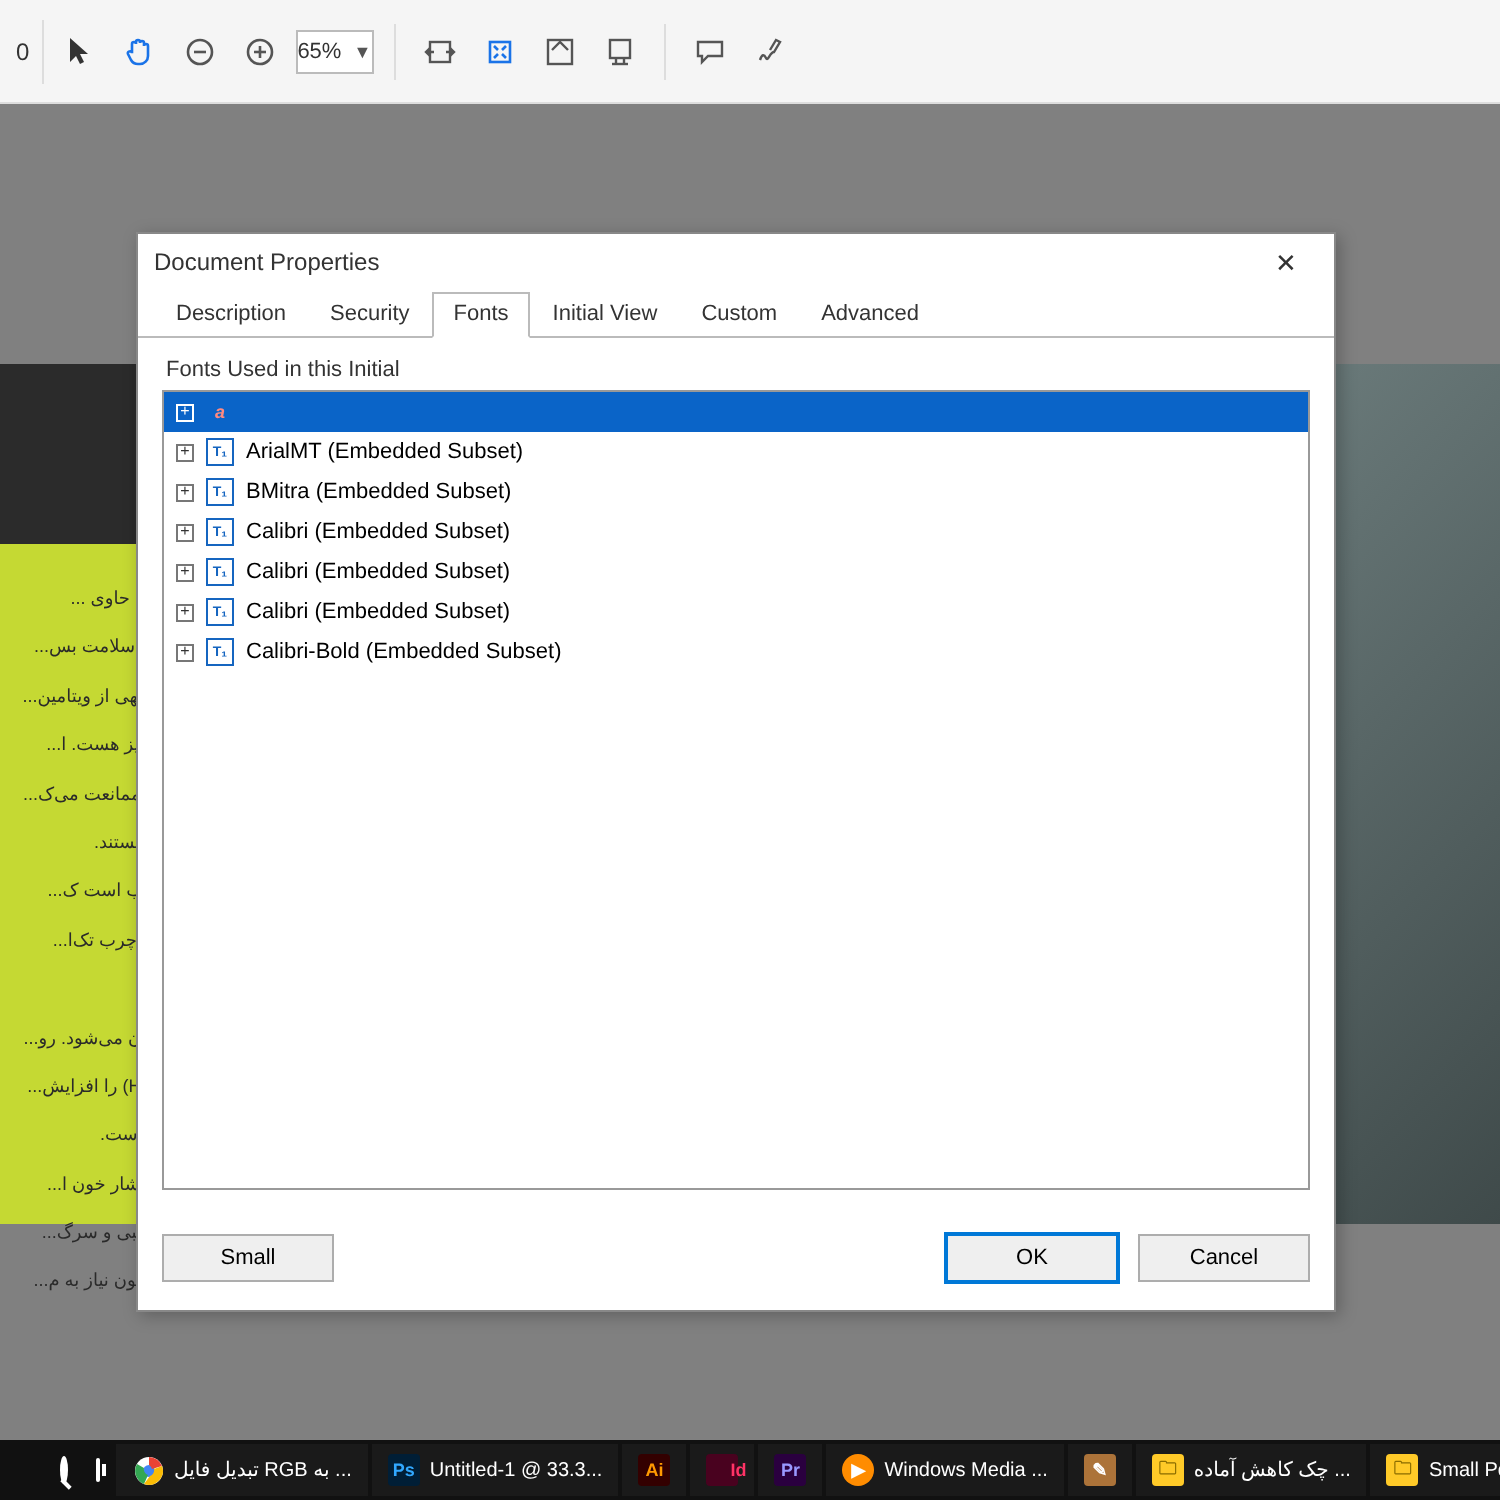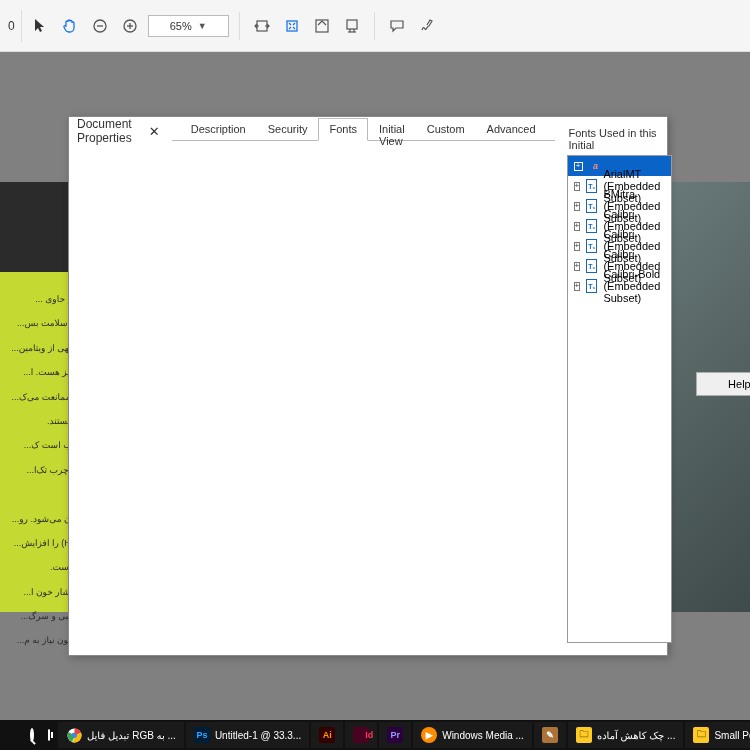--- a/index.html
+++ b/index.html
@@ -14,21 +14,21 @@
   font-size: 12px; color: #333;
 }
 .tb-left-num { padding-right: 6px; border-right: 1px solid #ddd; height: 32px; display:flex; align-items:center;}
 .tb-icon {
   width: 24px; height: 24px; display: flex; align-items: center; justify-content: center;
   color: #555; cursor: pointer; border-radius: 2px;
 }
 .tb-sep { width: 1px; height: 28px; background: #ddd; margin: 0 4px; }
 .zoom-combo {
   display: flex; align-items: center; border: 1px solid #bbb; background: #fff;
-  height: 22px; font-size: 11px; padding: 0 21px; gap: 6px; cursor: default;
+  height: 22px; font-size: 11px; padding: 0 0; gap: 6px; cursor: default;
 }
 .zoom-combo .caret { font-size: 9px; color: #555; }
 .hand-icon { color: #1a73e8; }
 .fit-icon-active { color: #1a73e8; }
 
 
 .doc-bg {
   position: absolute; top: 52px; left: 0; right: 0; bottom: 30px;
   background: #808080;
 }
@@ -46,21 +46,21 @@
   background: linear-gradient(135deg,#6a7a7a,#3f4a4a);
 }
 .bg-text { position:absolute; top:240px; left:2px; width:106px; direction:rtl;
   font-size:9px; color:#2a2a2a; line-height:1.6; }
 .bg-text p { margin-bottom:10px; }
 
 
 .dialog {
   position: absolute; top: 116px; left: 68px; width: 600px; height: 540px;
   background: #fff; border: 1px solid #888; box-shadow: 2px 2px 8px rgba(0,0,0,.25);
-  display: flex; flex-direction: row;
+  display: flex; flex-direction: column;
 }
 .dlg-titlebar {
   height: 28px; display: flex; align-items: center; justify-content: space-between;
   padding: 0 8px; font-size: 12px; color: #333;
 }
 .dlg-close { width: 32px; height: 22px; display:flex; align-items:center; justify-content:center;
   font-size: 13px; cursor:pointer; }
 
 .dlg-tabs {
   display: flex; padding: 0 8px; font-size: 11px; color: #333;
@@ -286,21 +286,21 @@
         </div>
         <div class="font-row">
           <span class="expander">+</span>
           <span class="file-icon truetype">T₁</span>
           <span>Calibri-Bold (Embedded Subset)</span>
         </div>
       </div>
   </div>
 
   <div class="dlg-buttons">
-    <button class="btn">Help</button>
+    <button class="btn">Small</button>
     <div class="btn-group-right">
       <button class="btn primary">OK</button>
       <button class="btn">Cancel</button>
     </div>
   </div>
 </div>
 
 <div class="taskbar">
   <div class="tb-item" style="background:transparent">
     <div class="ic-win"></div>

